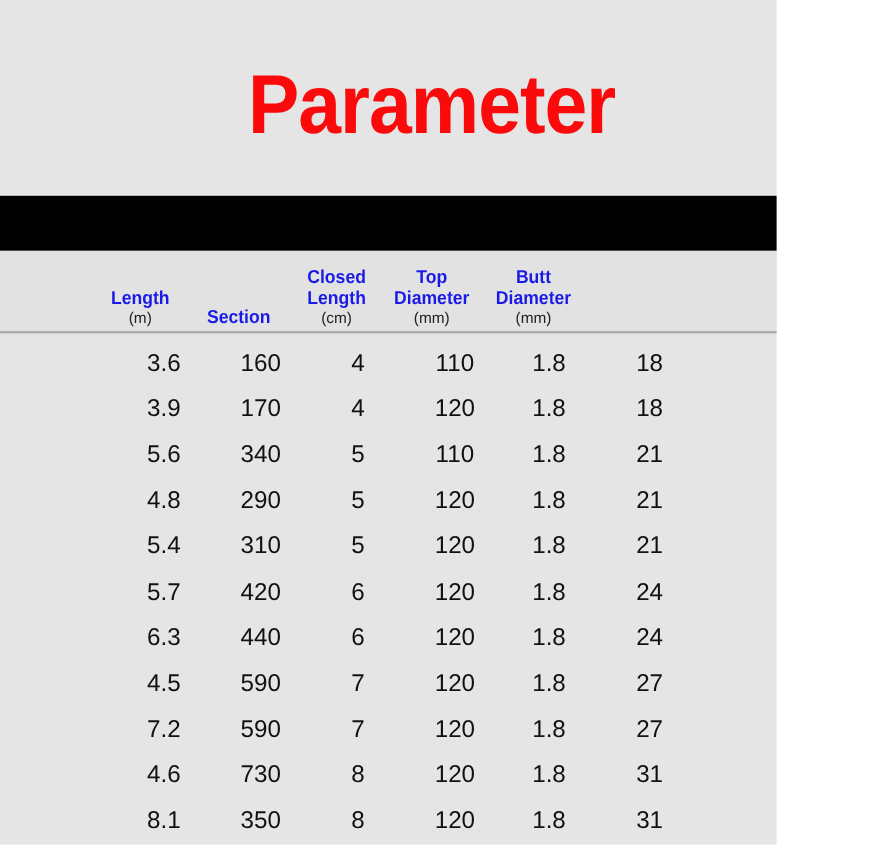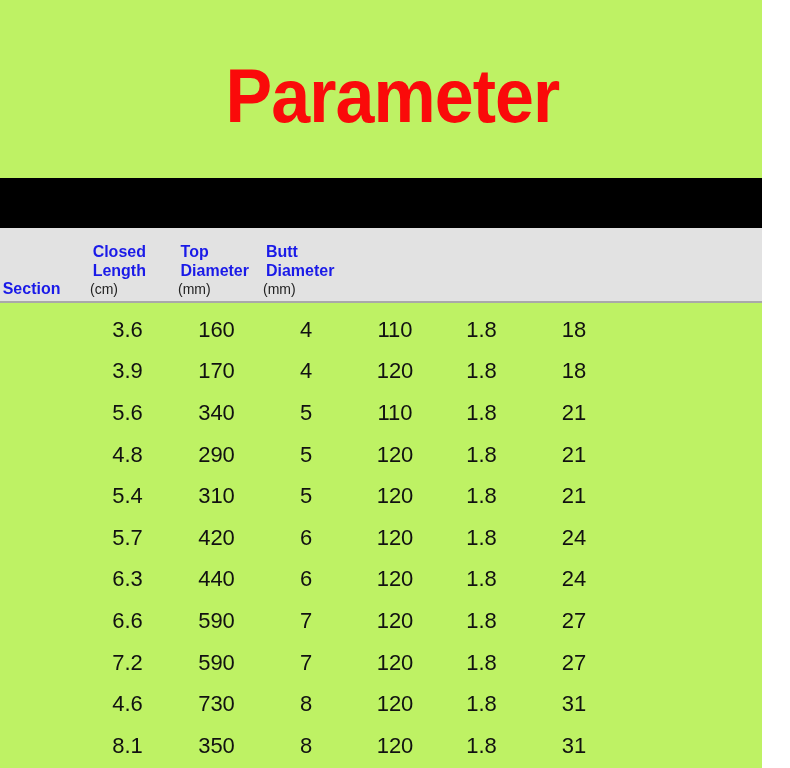--- a/index.html
+++ b/index.html
@@ -10,23 +10,23 @@
   body {
     width: 790px;
     height: 768px;
     overflow: hidden;
     font-family: "Liberation Sans", sans-serif;
     position: relative;
   }
 
   #page {
     position: relative;
-    width: 762px;
+    width: 706px;
     height: 768px;
-    background: #bef264;
+    background: #e5e5e5;
     overflow: hidden;
   }
 
   
   .title-area {
     position: absolute;
     left: 0;
     top: 52px;
     width: 790px;
     height: 96px;
@@ -71,21 +71,21 @@
     position: absolute;
     left: 0;
     top: 0;
     width: 640px;
     height: 73px;
     display: flex;
     align-items: flex-end;
   }
 
   .hcell {
-    text-align: left;
+    text-align: center;
     box-sizing: border-box;
     padding-bottom: 3px;
   }
   .hcell .hname {
     display: block;
     font-family: "Liberation Sans", "DejaVu Sans", sans-serif;
     font-weight: bold;
     font-size: 17px;
     line-height: 19px;
     color: #1a1ae8;
@@ -113,20 +113,21 @@
   .data-area {
     position: absolute;
     left: 0;
     top: 309px;
     width: 640px;
   }
   .data-row {
     display: flex;
     align-items: center;
     height: 41.6px;
+    margin-left: 22px;
   }
   .dcell {
     text-align: center;
     box-sizing: border-box;
     font-family: "Liberation Sans", "DejaVu Sans", sans-serif;
     font-weight: normal;
     font-size: 22px;
     line-height: 24px;
     color: #111111;
   }
@@ -138,20 +139,24 @@
 <div id="page">
 
   <div class="title-area">
     <span class="title-text">Parameter</span>
   </div>
 
   <div class="black-bar"></div>
 
   <div class="header-band">
     <div class="header-row" id="header-row">
+        <div class="hcell col-0">
+          <span class="hname">Length</span>
+          <span class="hunit">(m)</span>
+        </div>
         <div class="hcell col-2">
           <span class="hname">Section</span>
           <span class="hunit"></span>
         </div>
         <div class="hcell col-3">
           <span class="hname">Closed Length</span>
           <span class="hunit">(cm)</span>
         </div>
         <div class="hcell col-4">
           <span class="hname">Top Diameter</span>
@@ -215,21 +220,21 @@
       </div>
       <div class="data-row">
         <div class="dcell col-0">6.3</div>
         <div class="dcell col-1">440</div>
         <div class="dcell col-2">6</div>
         <div class="dcell col-3">120</div>
         <div class="dcell col-4">1.8</div>
         <div class="dcell col-5">24</div>
       </div>
       <div class="data-row">
-        <div class="dcell col-0">6.6</div>
+        <div class="dcell col-0">4.5</div>
         <div class="dcell col-1">590</div>
         <div class="dcell col-2">7</div>
         <div class="dcell col-3">120</div>
         <div class="dcell col-4">1.8</div>
         <div class="dcell col-5">27</div>
       </div>
       <div class="data-row">
         <div class="dcell col-0">7.2</div>
         <div class="dcell col-1">590</div>
         <div class="dcell col-2">7</div>

